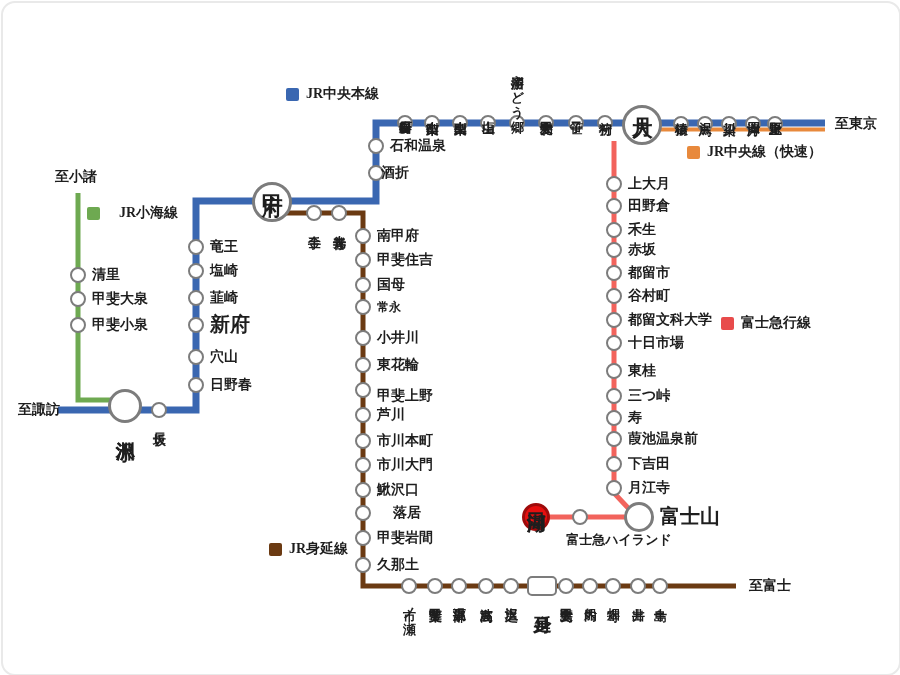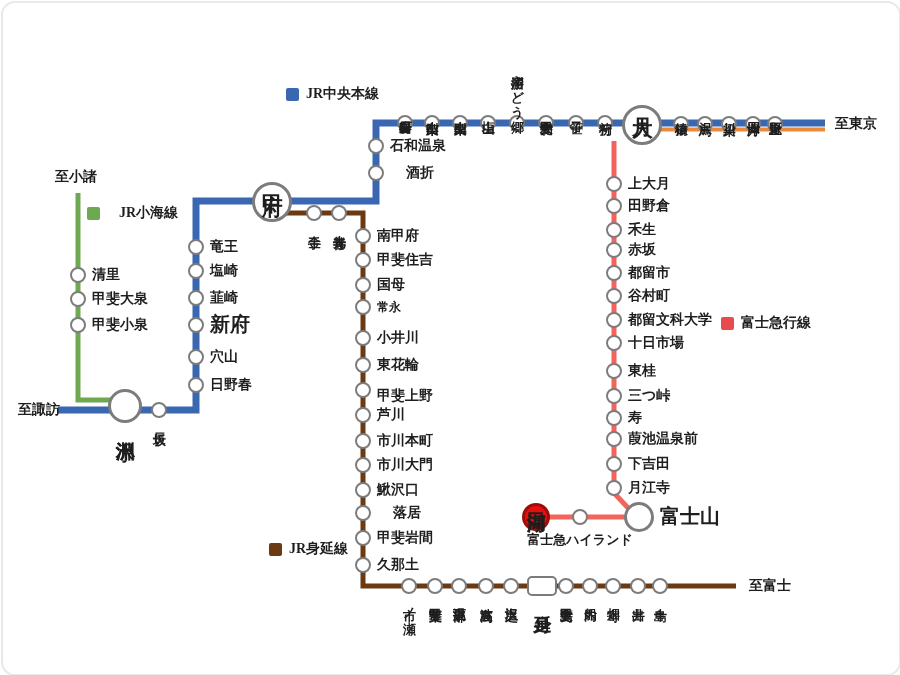--- a/index.html
+++ b/index.html
@@ -15,21 +15,21 @@
   .marker.large{border-width:3px;}
   .marker.rect{border-radius:5px;}
   .marker.filled{background:#e60f0f;border-color:#9e0b0b;border-width:3px;}
   .slabel{
     position:absolute;font-weight:600;line-height:1.08;white-space:nowrap;
   }
   .slabel.v{writing-mode:vertical-rl;text-orientation:upright;}
   .slabel.above{transform:translate(-50%,-100%);}
   .slabel.below{transform:translateX(-50%);}
   .slabel.right{transform:translateY(-50%);}
-  .slabel.below-h{transform:translateX(-50%);}
+  .slabel.below-h{transform:translateX(-50%);margin-left:39px;}
   .legend{position:absolute;display:flex;align-items:center;gap:7px;font-weight:700;font-size:14px;white-space:nowrap;}
   .legend .sw{width:13px;height:13px;border-radius:2px;flex:0 0 auto;}
   .terminal{position:absolute;font-weight:700;font-size:14px;transform:translateY(-50%);white-space:nowrap;}
 </style>
 </head>
 <body>
 
 <div class="frame">
   <svg id="lines-svg" width="896" height="671" viewBox="0 0 896 671">
       <polyline points="639,126.5 822,126.5" fill="none" stroke="#e8893c" stroke-width="4"></polyline>
@@ -63,21 +63,21 @@
     <div class="slabel above v" style="font-size: 13px; left: 485px; top: 108px;">塩山</div>
     <div class="marker small" style="left: 449px; top: 112px; width: 16px; height: 16px;"></div>
     <div class="slabel above v" style="font-size: 13px; left: 457px; top: 108px;">東山梨</div>
     <div class="marker small" style="left: 421px; top: 112px; width: 16px; height: 16px;"></div>
     <div class="slabel above v" style="font-size: 13px; left: 429px; top: 108px;">山梨市</div>
     <div class="marker small" style="left: 394px; top: 112px; width: 16px; height: 16px;"></div>
     <div class="slabel above v" style="font-size: 13px; left: 402px; top: 108px;">春日居町</div>
     <div class="marker small" style="left: 365px; top: 135px; width: 16px; height: 16px;"></div>
     <div class="slabel right" style="font-size: 14px; left: 387px; top: 143px;">石和温泉</div>
     <div class="marker small" style="left: 365px; top: 162px; width: 16px; height: 16px;"></div>
-    <div class="slabel right" style="font-size: 14px; left: 403px; top: 170px;">酒折</div>
+    <div class="slabel right" style="font-size: 14px; left: 378px; top: 170px;">酒折</div>
     <div class="marker large" style="left: 249px; top: 179px; width: 40px; height: 40px;"></div>
     <div class="slabel above v" style="font-size: 21px; left: 269px; top: 175px;">甲府</div>
     <div class="marker small" style="left: 185px; top: 236px; width: 16px; height: 16px;"></div>
     <div class="slabel right" style="font-size: 14px; left: 207px; top: 244px;">竜王</div>
     <div class="marker small" style="left: 185px; top: 260px; width: 16px; height: 16px;"></div>
     <div class="slabel right" style="font-size: 14px; left: 207px; top: 268px;">塩崎</div>
     <div class="marker small" style="left: 185px; top: 287px; width: 16px; height: 16px;"></div>
     <div class="slabel right" style="font-size: 14px; left: 207px; top: 295px;">韮崎</div>
     <div class="marker small" style="left: 185px; top: 314px; width: 16px; height: 16px;"></div>
     <div class="slabel right" style="font-size: 20px; left: 207px; top: 322px;">新府</div>
@@ -180,20 +180,24 @@
     <div class="marker large" style="left: 621px; top: 499px; width: 30px; height: 30px;"></div>
     <div class="slabel right" style="font-size: 20px; left: 657px; top: 514px;">富士山</div>
     <div class="marker small" style="left: 569px; top: 506px; width: 16px; height: 16px;"></div>
     <div class="slabel below-h" style="font-size: 13px; left: 577px; top: 530px;">富士急ハイランド</div>
     <div class="marker filled" style="left: 519px; top: 500px; width: 28px; height: 28px;"></div>
     <div class="slabel above v" style="font-size: 19px; left: 533px; top: 496px;">河口湖</div>
     <div class="legend" style="left: 283px; top: 82px;">
       <span class="sw" style="background: rgb(58, 103, 177);"></span>
       <span>JR中央本線</span>
     </div>
+    <div class="legend" style="left: 684px; top: 140px;">
+      <span class="sw" style="background: rgb(232, 137, 60);"></span>
+      <span>JR中央線（快速）</span>
+    </div>
     <div class="legend" style="left: 84px; top: 201px; gap: 19px;">
       <span class="sw" style="background: rgb(110, 169, 81);"></span>
       <span>JR小海線</span>
     </div>
     <div class="legend" style="left: 718px; top: 311px;">
       <span class="sw" style="background: rgb(232, 75, 75);"></span>
       <span>富士急行線</span>
     </div>
     <div class="legend" style="left: 266px; top: 537px;">
       <span class="sw" style="background: rgb(107, 58, 18);"></span>

